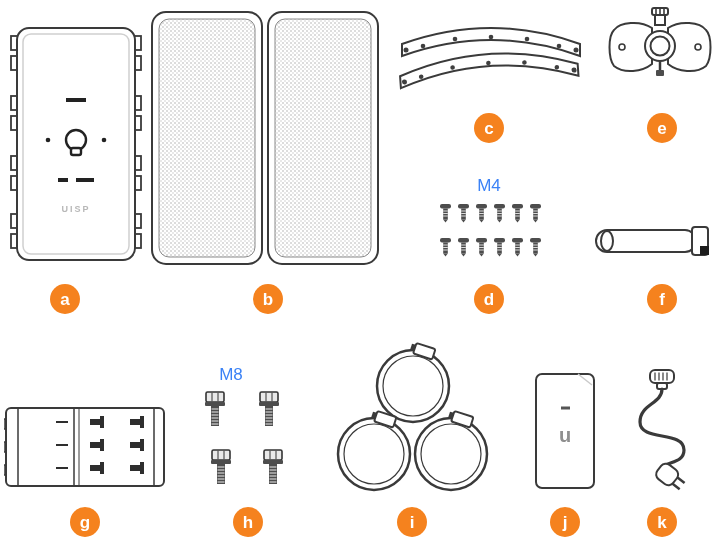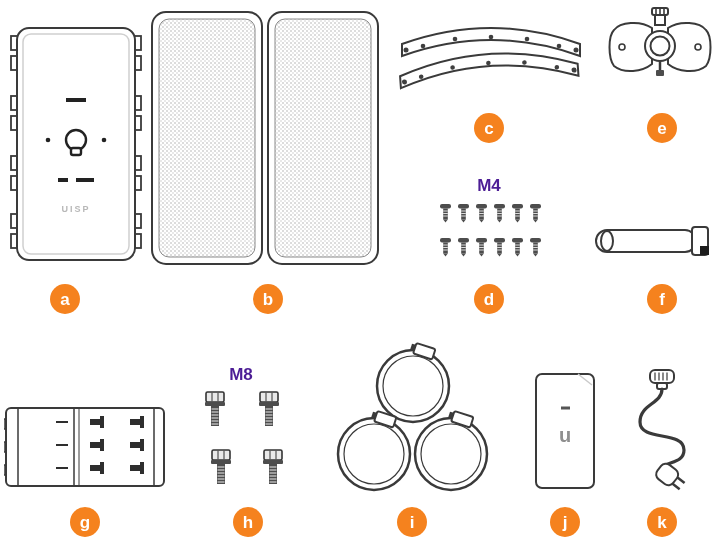--- a/index.html
+++ b/index.html
@@ -11,21 +11,21 @@
   }
   .illus { position: absolute; }
   .badge {
     position: absolute; width: 30px; height: 30px; border-radius: 50%;
     background: #f5821e; color: #ffffff;
     font-size: 17px; font-weight: 700; line-height: 1;
     display: flex; align-items: center; justify-content: center;
   }
   .part-heading {
     position: absolute; transform: translateX(-50%);
-    font-size: 17px; font-weight: 700; color: #4c1d95;
+    font-size: 17px; font-weight: 400; color: #3b82f6;
   }
   svg text { font-family: "Liberation Sans", sans-serif; }
   .brand-text { font-size: 9px; letter-spacing: 2px; fill: #b8b8b8; font-weight: 700; }
   .logo-text { font-size: 20px; fill: #8f8f8f; font-weight: 700; }
 </style>
 </head>
 <body>
 
 <div class="canvas">
 
@@ -178,21 +178,21 @@
     <g fill="#2e2e2e">
       <path transform="translate(86,14)" d="M0,3 h10 v6 h-10 z M10,0 h4 v12 h-4 z"></path>
       <path transform="translate(86,37)" d="M0,3 h10 v6 h-10 z M10,0 h4 v12 h-4 z"></path>
       <path transform="translate(86,60)" d="M0,3 h10 v6 h-10 z M10,0 h4 v12 h-4 z"></path>
       <path transform="translate(126,14)" d="M0,3 h10 v6 h-10 z M10,0 h4 v12 h-4 z"></path>
       <path transform="translate(126,37)" d="M0,3 h10 v6 h-10 z M10,0 h4 v12 h-4 z"></path>
       <path transform="translate(126,60)" d="M0,3 h10 v6 h-10 z M10,0 h4 v12 h-4 z"></path>
     </g>
   </svg>
 
-  <div class="part-heading" style="left:241px; top:365px">M8</div>
+  <div class="part-heading" style="left:231px; top:365px">M8</div>
   <svg class="illus" style="left:202px; top:388px" width="92" height="106" viewBox="0 0 92 106">
     <defs>
       <g id="m8b">
         <rect x="0" y="0" width="18" height="10" rx="1.5" fill="#e9e9e9" stroke="#333333" stroke-width="1.6"></rect>
         <line x1="6" y1="0.8" x2="6" y2="9.2" stroke="#333333" stroke-width="1"></line>
         <line x1="12" y1="0.8" x2="12" y2="9.2" stroke="#333333" stroke-width="1"></line>
         <rect x="-1" y="10" width="20" height="4" rx="1" fill="#4d4d4d"></rect>
         <rect x="5" y="14" width="8" height="20" fill="#4d4d4d"></rect>
         <g stroke="#ffffff" stroke-width="0.9">
           <line x1="5.5" y1="17" x2="12.5" y2="17"></line>

